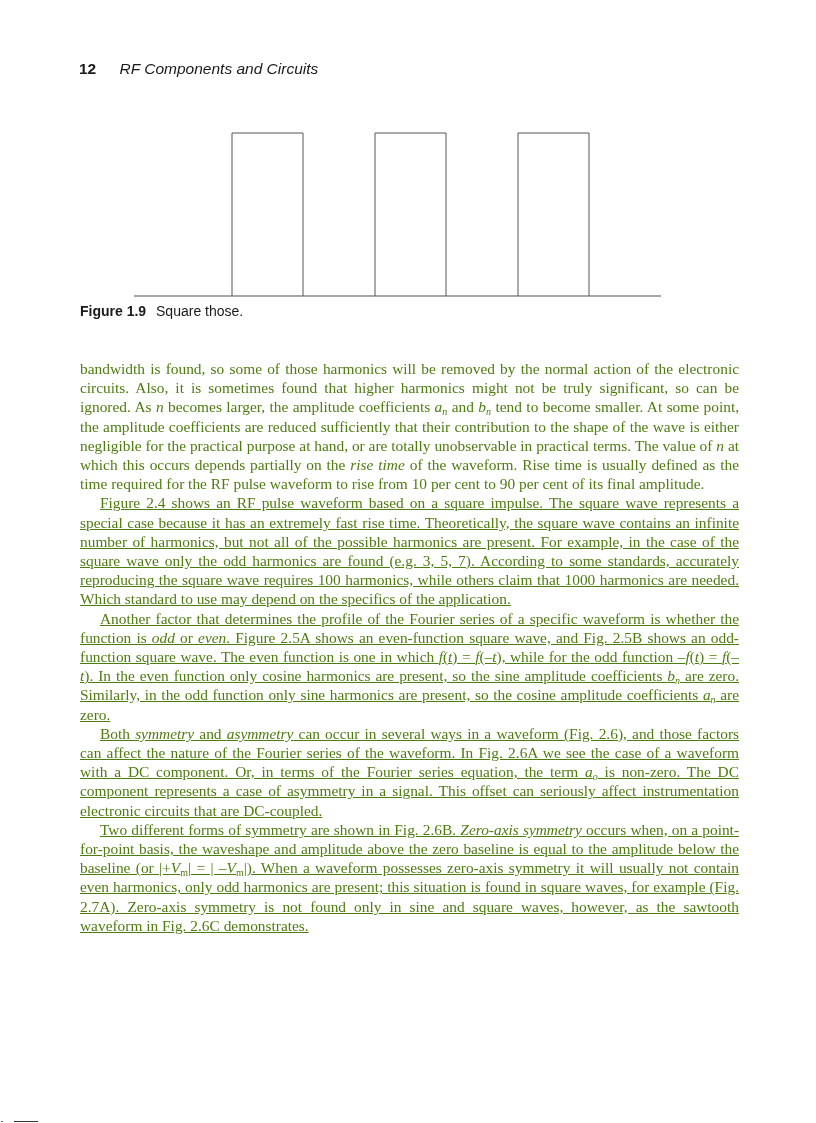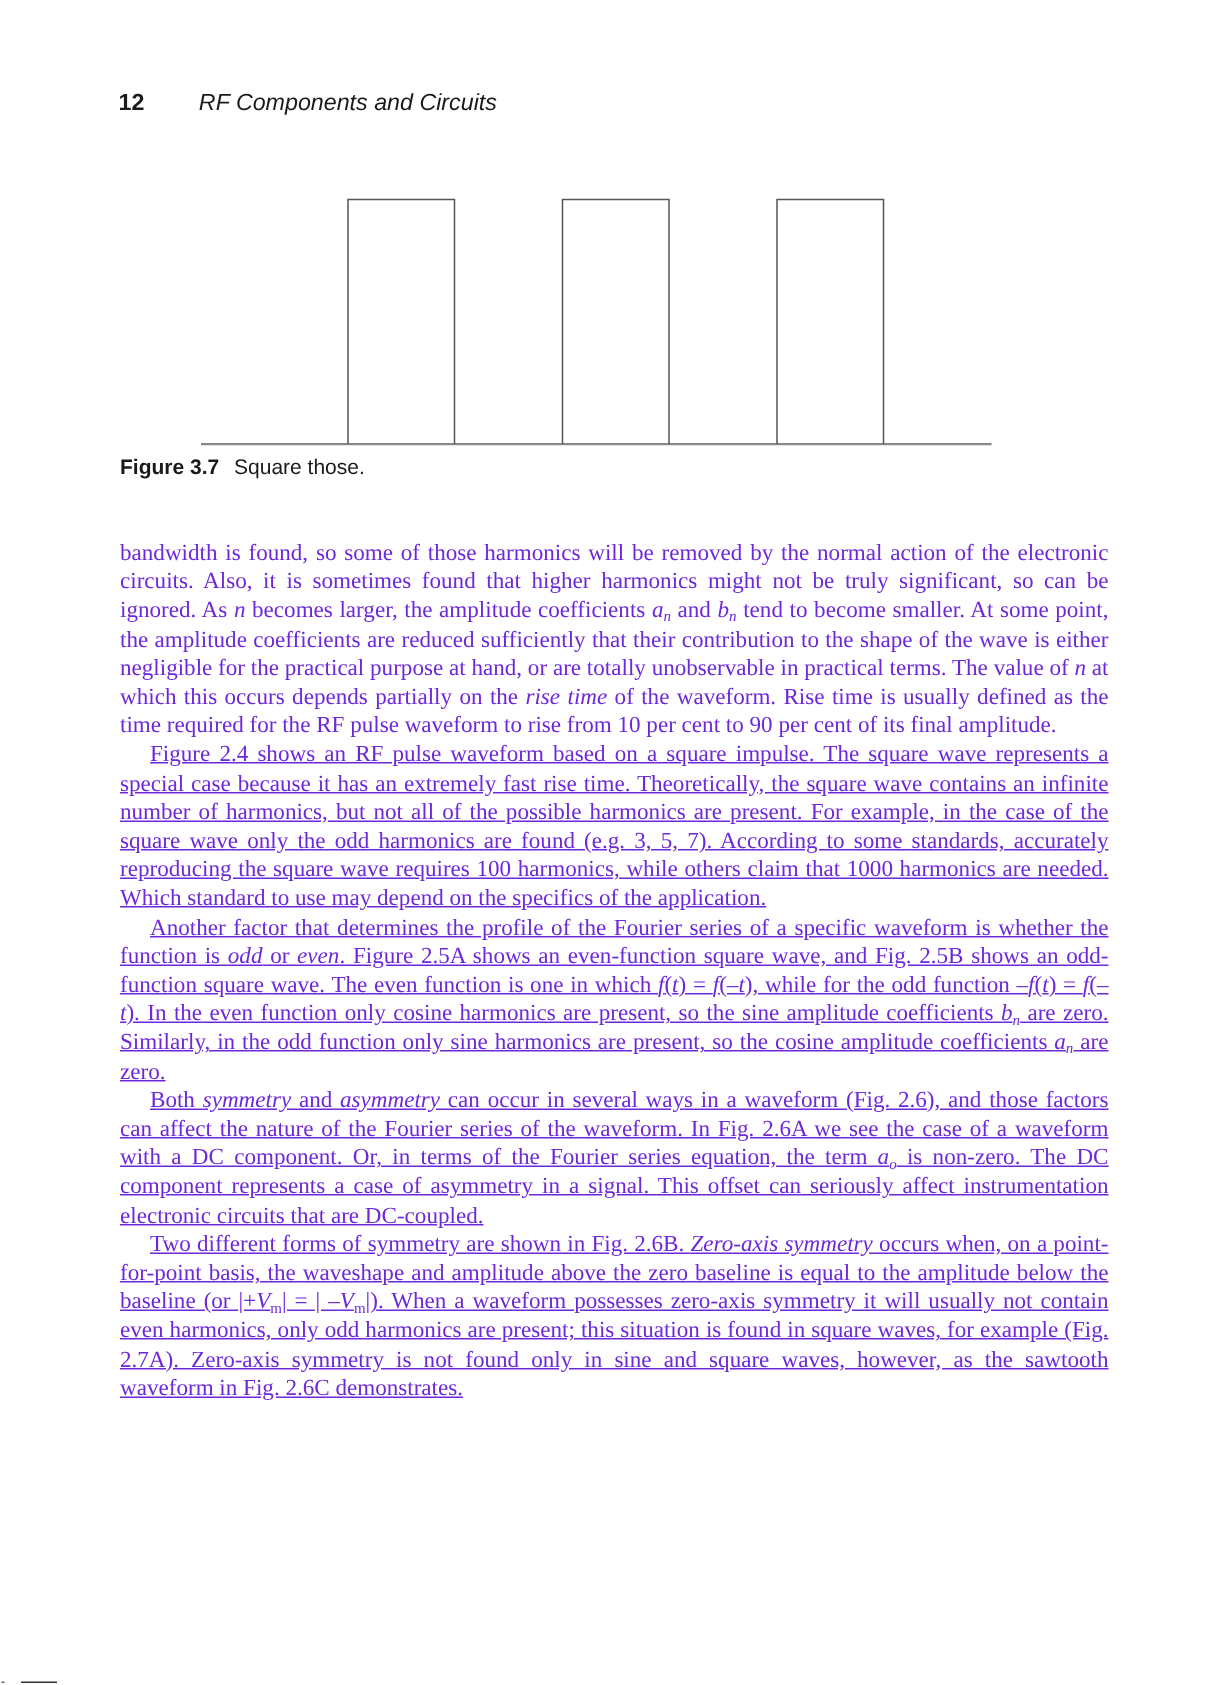--- a/index.html
+++ b/index.html
@@ -1,24 +1,24 @@
 <!DOCTYPE html>
 <html><head>
 <meta charset="utf-8">
 <style>
   html, body { margin: 0; padding: 0; background: #ffffff; }
   body { width: 816px; height: 1123px; position: relative; overflow: hidden; color: #1a1a1a; }
   .running-head { position: absolute; left: 79px; top: 60px; font-family: "Liberation Sans", sans-serif; font-size: 15.5px; color: #1a1a1a; }
-  .running-head .page-no { font-weight: bold; margin-right: 32px; }
+  .running-head .page-no { font-weight: bold; margin-right: 19px; }
   .running-head .book-title { font-style: italic; margin-top: 45px; }
   .figure { position: absolute; left: 0; top: 0; width: 816px; height: 340px; }
   .figure svg { position: absolute; left: 0; top: 0; }
   .caption { position: absolute; left: 80px; top: 303px; font-family: "Liberation Sans", sans-serif; font-size: 14px; color: #1a1a1a; }
   .caption .label { font-weight: bold; margin-right: 6px; }
-  .body-text { position: absolute; left: 80px; top: 359px; width: 659px; font-family: "Liberation Serif", serif; font-size: 15.4px; line-height: 19.2px; text-align: justify; color: #6d28d9; }
+  .body-text { position: absolute; left: 80px; top: 359px; width: 659px; font-family: "Liberation Serif", serif; font-size: 15.4px; line-height: 19.2px; text-align: justify; color: #4d7c0f; }
   .body-text p { margin: 0; }
   .body-text p.indent { text-indent: 20px; text-decoration: underline; }
   .body-text i { font-style: italic; }
   sub { font-size: 10px; vertical-align: -3px; line-height: 0; }
   .footer-mark { position: absolute; left: 14px; top: 1121px; width: 24px; height: 1px; background: #333; }
   .footer-dot { position: absolute; left: 1px; top: 1121px; width: 2px; height: 1px; background: #666; }
 </style>
 </head>
 <body>
 
@@ -30,21 +30,21 @@
 <div class="figure">
   <svg id="fig-svg" width="816" height="340">
       <line x1="134" x2="661" y1="296" y2="296" stroke="#888" stroke-width="1.5"></line>
       <polyline points="232,296 232,133 303,133 303,296" fill="none" stroke="#555555" stroke-width="1"></polyline>
       <polyline points="375,296 375,133 446,133 446,296" fill="none" stroke="#555555" stroke-width="1"></polyline>
       <polyline points="518,296 518,133 589,133 589,296" fill="none" stroke="#555555" stroke-width="1"></polyline>
     </svg>
 </div>
 
 <div class="caption">
-  <span class="label">Figure 3.7</span>
+  <span class="label">Figure 1.9</span>
   <span>Square those.</span>
 </div>
 
 <div class="body-text" id="body-text">
     <p><span>bandwidth is found, so some of those harmonics will be removed by the normal action of the electronic circuits. Also, it is sometimes found that higher harmonics might not be truly significant, so can be ignored. As </span><i>n</i><span> becomes larger, the amplitude coefficients </span><i>a</i><sub><i>n</i></sub><span> and </span><i>b</i><sub><i>n</i></sub><span> tend to become smaller. At some point, the amplitude coefficients are reduced sufficiently that their contribution to the shape of the wave is either negligible for the practical purpose at hand, or are totally unobservable in practical terms. The value of </span><i>n</i><span> at which this occurs depends partially on the </span><i>rise time</i><span> of the waveform. Rise time is usually defined as the time required for the RF pulse waveform to rise from 10 per cent to 90 per cent of its final amplitude.</span></p>
     <p class="indent"><span>Figure 2.4 shows an RF pulse waveform based on a square impulse. The square wave represents a special case because it has an extremely fast rise time. Theoretically, the square wave contains an infinite number of harmonics, but not all of the possible harmonics are present. For example, in the case of the square wave only the odd harmonics are found (e.g. 3, 5, 7). According to some standards, accurately reproducing the square wave requires 100 harmonics, while others claim that 1000 harmonics are needed. Which standard to use may depend on the specifics of the application.</span></p>
     <p class="indent"><span>Another factor that determines the profile of the Fourier series of a specific waveform is whether the function is </span><i>odd</i><span> or </span><i>even</i><span>. Figure 2.5A shows an even-function square wave, and Fig. 2.5B shows an odd-function square wave. The even function is one in which </span><i>f</i><span>(</span><i>t</i><span>) = </span><i>f</i><span>(–</span><i>t</i><span>), while for the odd function –</span><i>f</i><span>(</span><i>t</i><span>) = </span><i>f</i><span>(–</span><i>t</i><span>). In the even function only cosine harmonics are present, so the sine amplitude coefficients </span><i>b</i><sub><i>n</i></sub><span> are zero. Similarly, in the odd function only sine harmonics are present, so the cosine amplitude coefficients </span><i>a</i><sub><i>n</i></sub><span> are zero.</span></p>
     <p class="indent"><span>Both </span><i>symmetry</i><span> and </span><i>asymmetry</i><span> can occur in several ways in a waveform (Fig. 2.6), and those factors can affect the nature of the Fourier series of the waveform. In Fig. 2.6A we see the case of a waveform with a DC component. Or, in terms of the Fourier series equation, the term </span><i>a</i><sub><i>o</i></sub><span> is non-zero. The DC component represents a case of asymmetry in a signal. This offset can seriously affect instrumentation electronic circuits that are DC-coupled.</span></p>
     <p class="indent"><span>Two different forms of symmetry are shown in Fig. 2.6B. </span><i>Zero-axis symmetry</i><span> occurs when, on a point-for-point basis, the waveshape and amplitude above the zero baseline is equal to the amplitude below the baseline (or |+</span><i>V</i><sub>m</sub><span>| = | –</span><i>V</i><sub>m</sub><span>|). When a waveform possesses zero-axis symmetry it will usually not contain even harmonics, only odd harmonics are present; this situation is found in square waves, for example (Fig. 2.7A). Zero-axis symmetry is not found only in sine and square waves, however, as the sawtooth waveform in Fig. 2.6C demonstrates.</span></p>
   </div>

